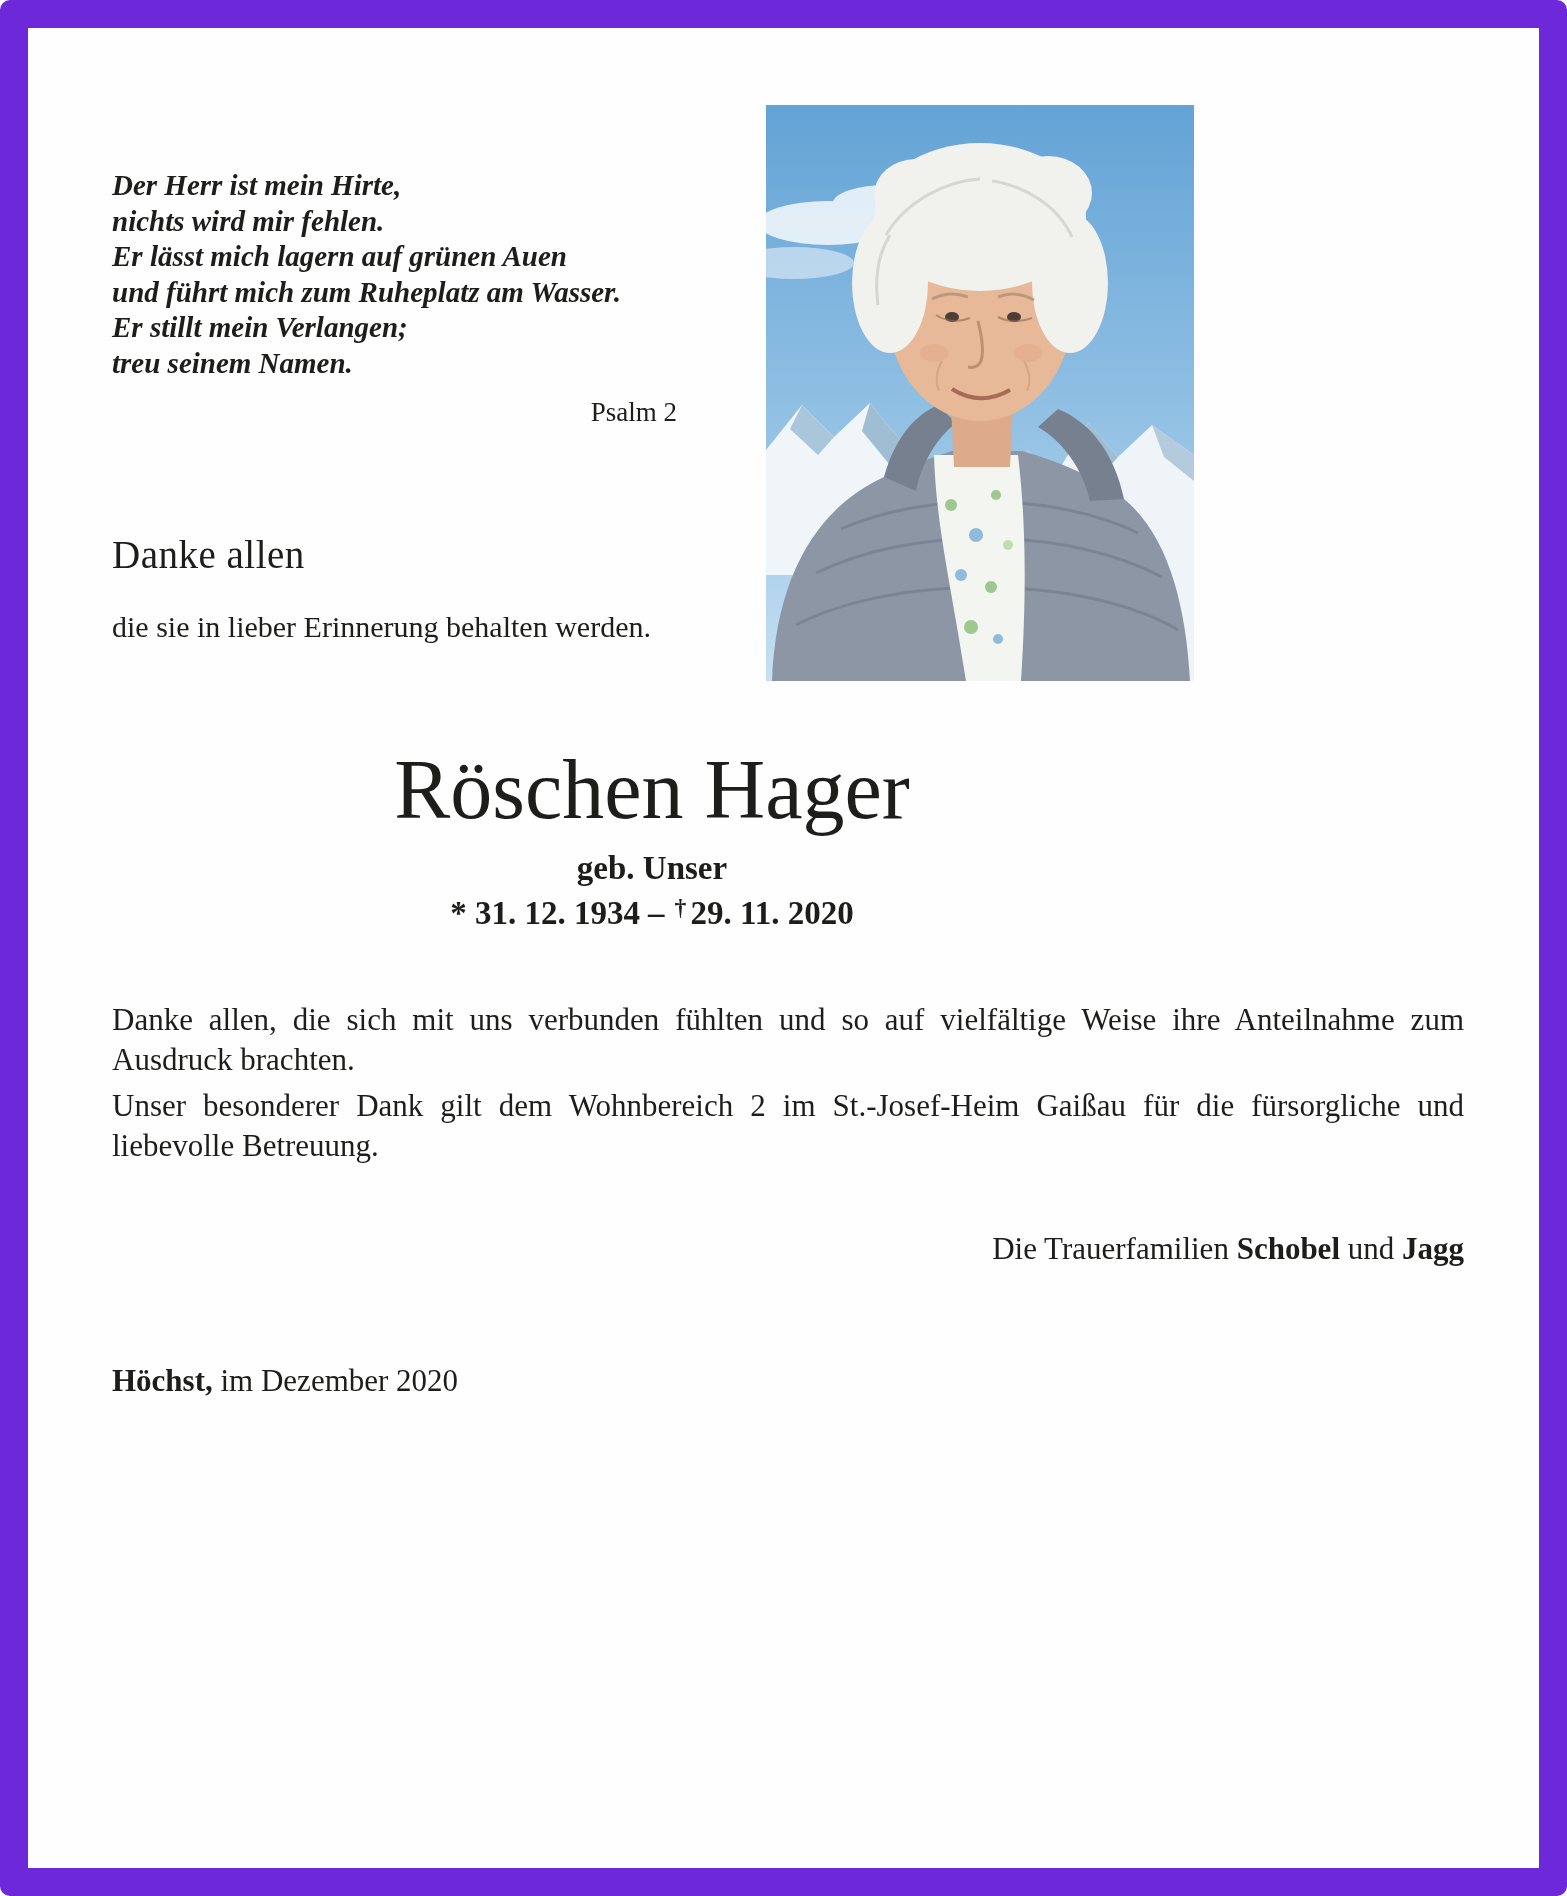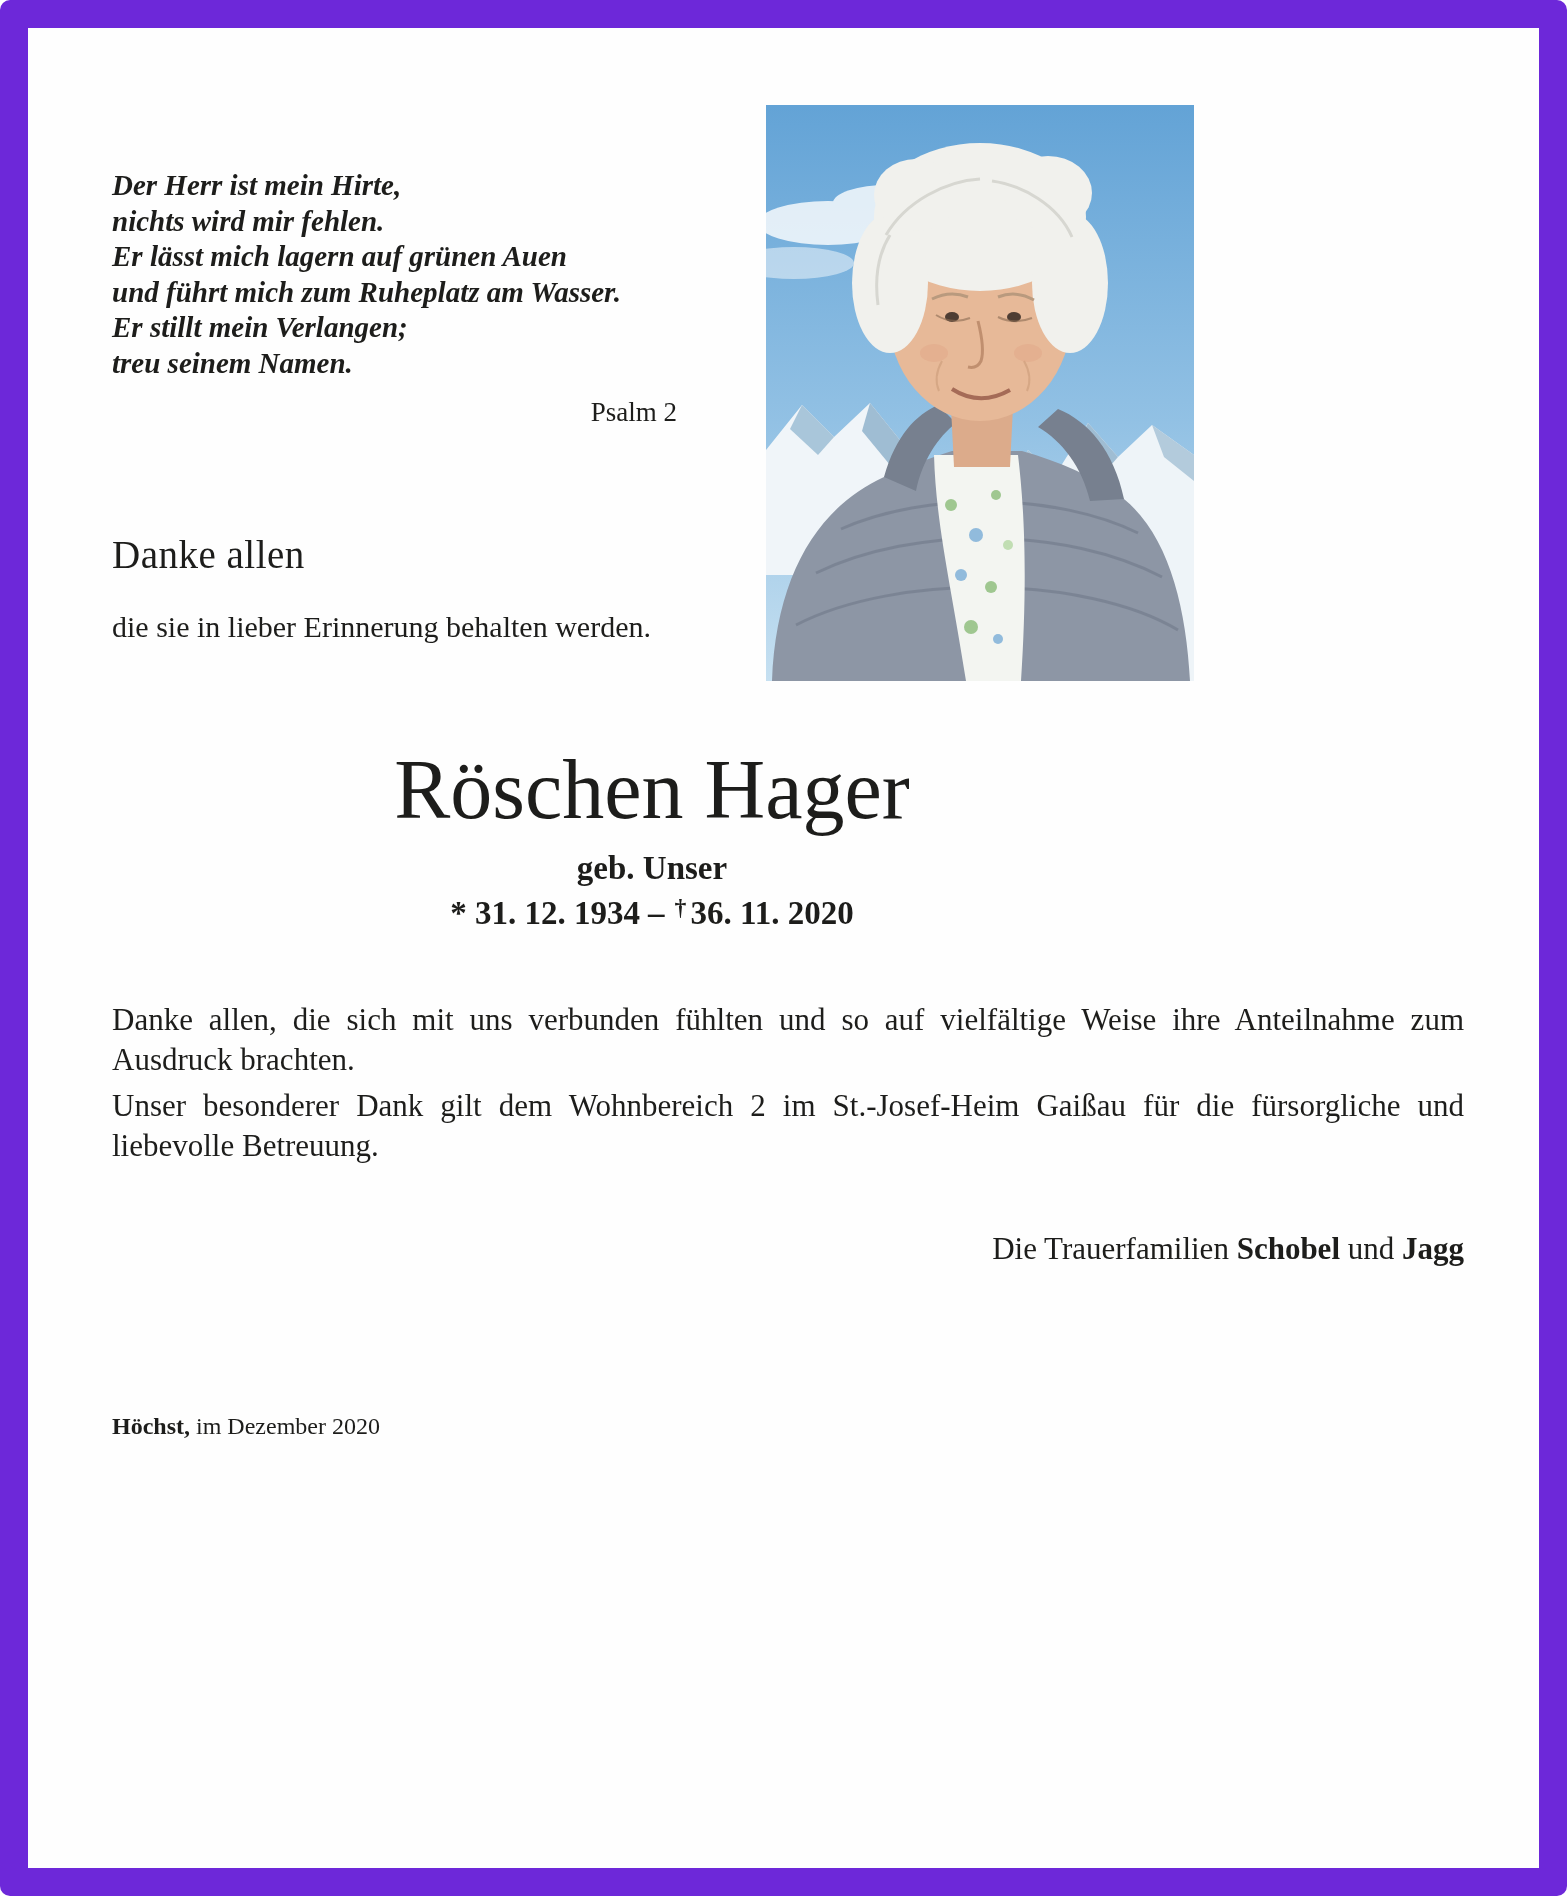--- a/index.html
+++ b/index.html
@@ -105,22 +105,22 @@
   .family-line {
     position: absolute;
     left: 84px; top: 1203px; width: 1352px;
     text-align: right;
     font-size: 31px;
   }
   .family-line b { font-weight: 700; }
   
   .footer-line {
     position: absolute;
-    left: 84px; top: 1385px;
-    font-size: 24px;
+    left: 84px; top: 1335px;
+    font-size: 31px;
   }
   .footer-line b { font-weight: 700; }
 </style>
 </head>
 <body>
 
 <div class="frame">
   <div class="card">
 
     <div class="psalm">
@@ -220,21 +220,21 @@
       </svg>
     </div>
 
     <div class="thanks-heading">Danke allen</div>
     <p class="thanks-text">die sie in lieber Erinnerung behalten werden.</p>
 
     <div class="name-block">
       <h1 class="deceased-name">Röschen Hager</h1>
       <div class="maiden-name">geb. Unser</div>
       <div class="life-dates">
-        <span>* 31. 12. 1934</span><span class="dash">–</span><span class="dagger">†</span><span>36. 11. 2020</span>
+        <span>* 31. 12. 1934</span><span class="dash">–</span><span class="dagger">†</span><span>29. 11. 2020</span>
       </div>
     </div>
 
     <p class="para para1">Danke allen, die sich mit uns verbunden fühlten und so auf vielfältige Weise ihre Anteilnahme zum Ausdruck brachten.</p>
     <p class="para para2">Unser besonderer Dank gilt dem Wohnbereich 2 im St.-Josef-Heim Gaißau für die fürsorgliche und liebevolle Betreuung.</p>
 
     <div class="family-line">
       <span>Die Trauerfamilien</span>
       <b>Schobel</b>
       <span>und</span>

